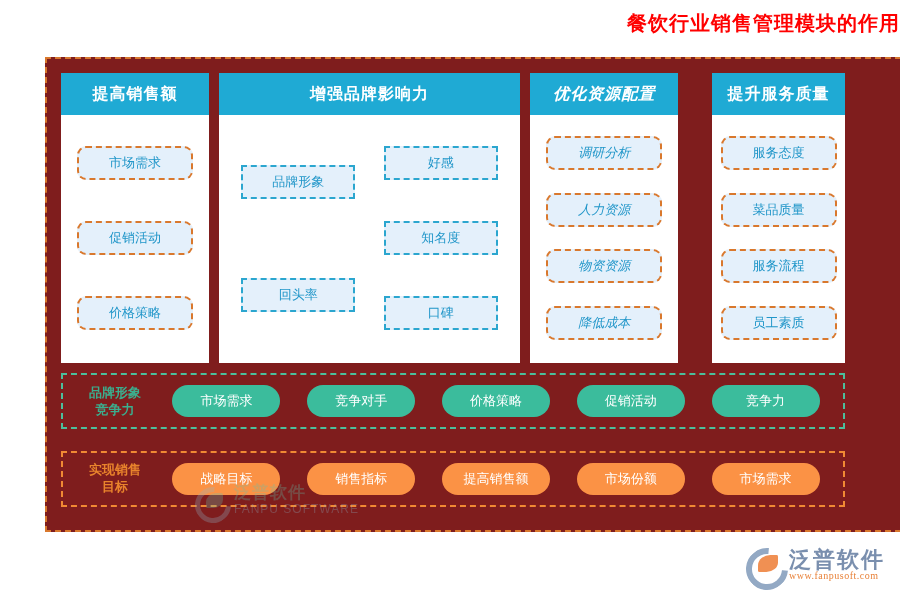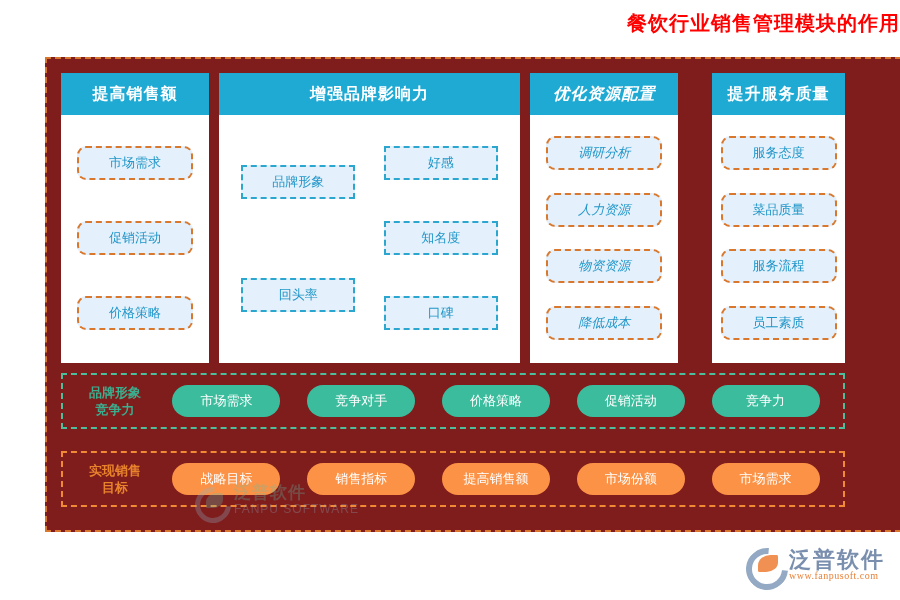--- a/index.html
+++ b/index.html
@@ -111,21 +111,21 @@
   .row-label{
     width:96px;
     flex:none;
     text-align:center;
     font-size:13px;font-weight:bold;
     line-height:17px;
     padding-left:8px;
     box-sizing:border-box;
   }
   .row-band.green .row-label{color:#3BAE8E;}
-  .row-band.orange .row-label{color:#E8832C;}
+  .row-band.orange .row-label{color:#E8832C;font-family:Liberation Mono, monospace;}
 
   .row-pills{
     flex:1;
     display:flex;
     justify-content:space-around;
     align-items:center;
     padding-right:10px;
   }
   .pill{
     height:32px;

